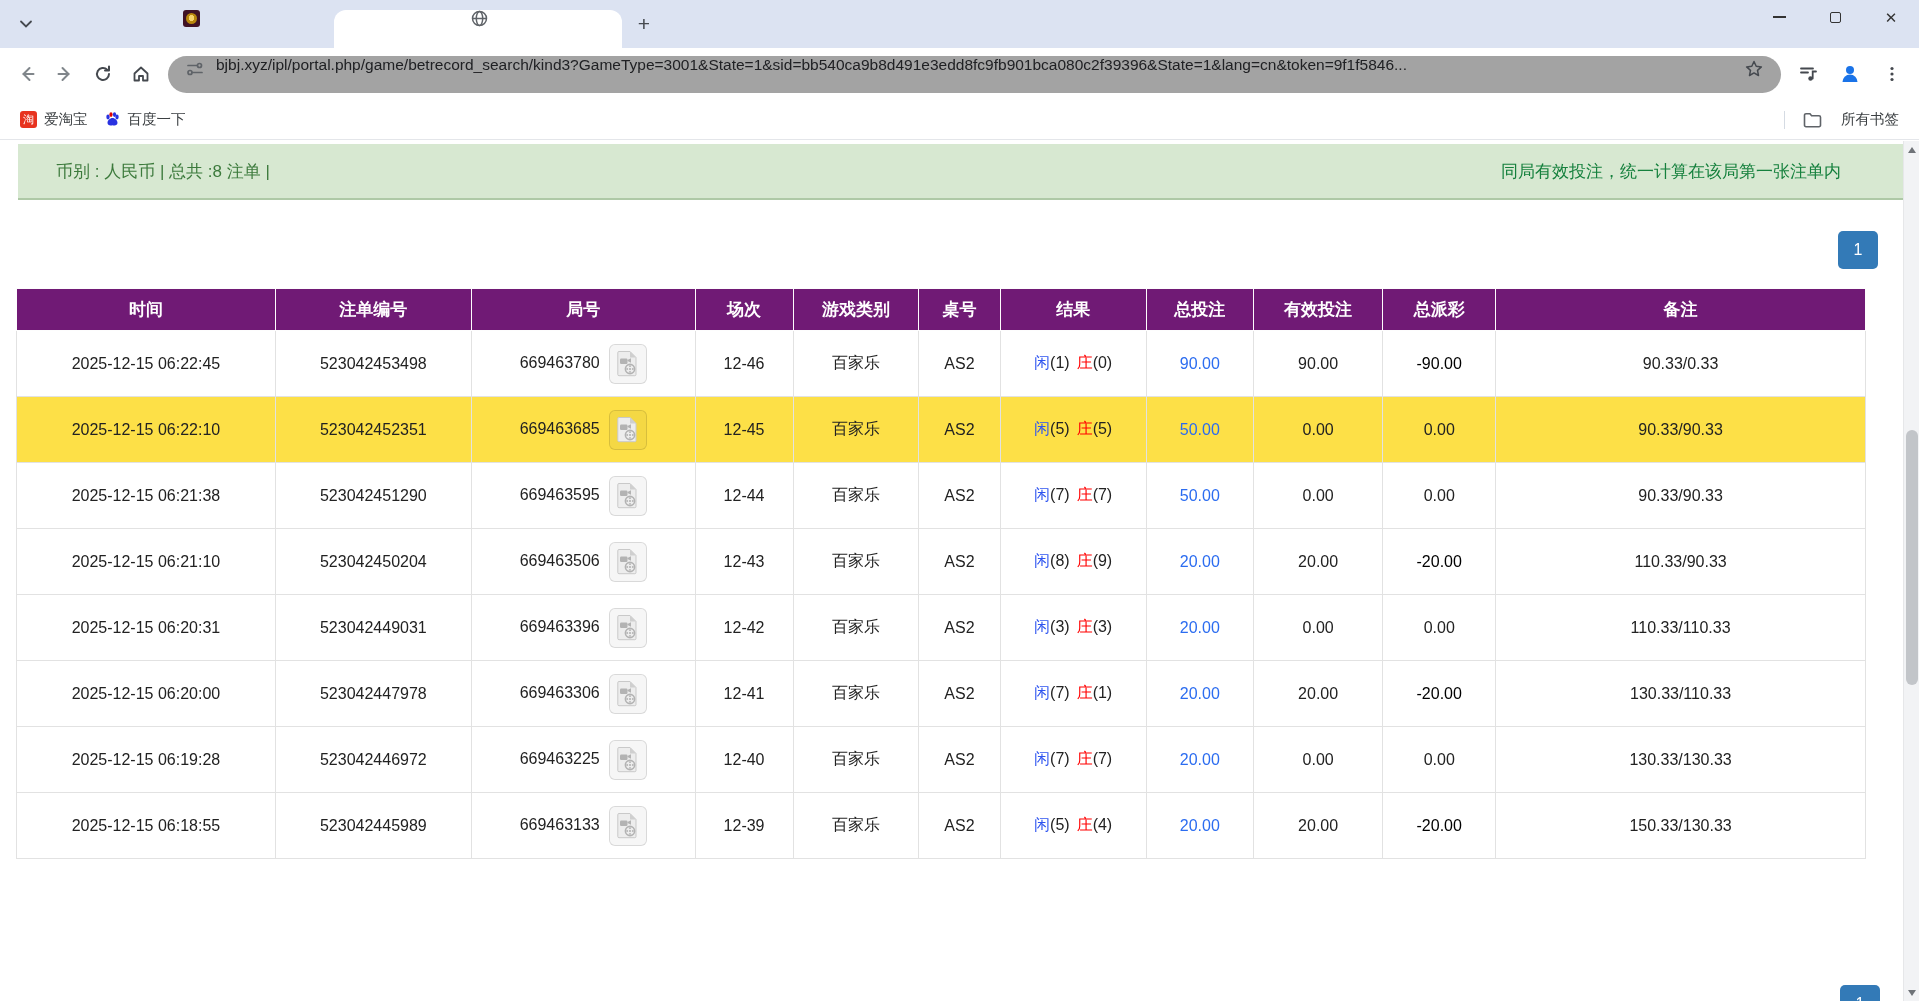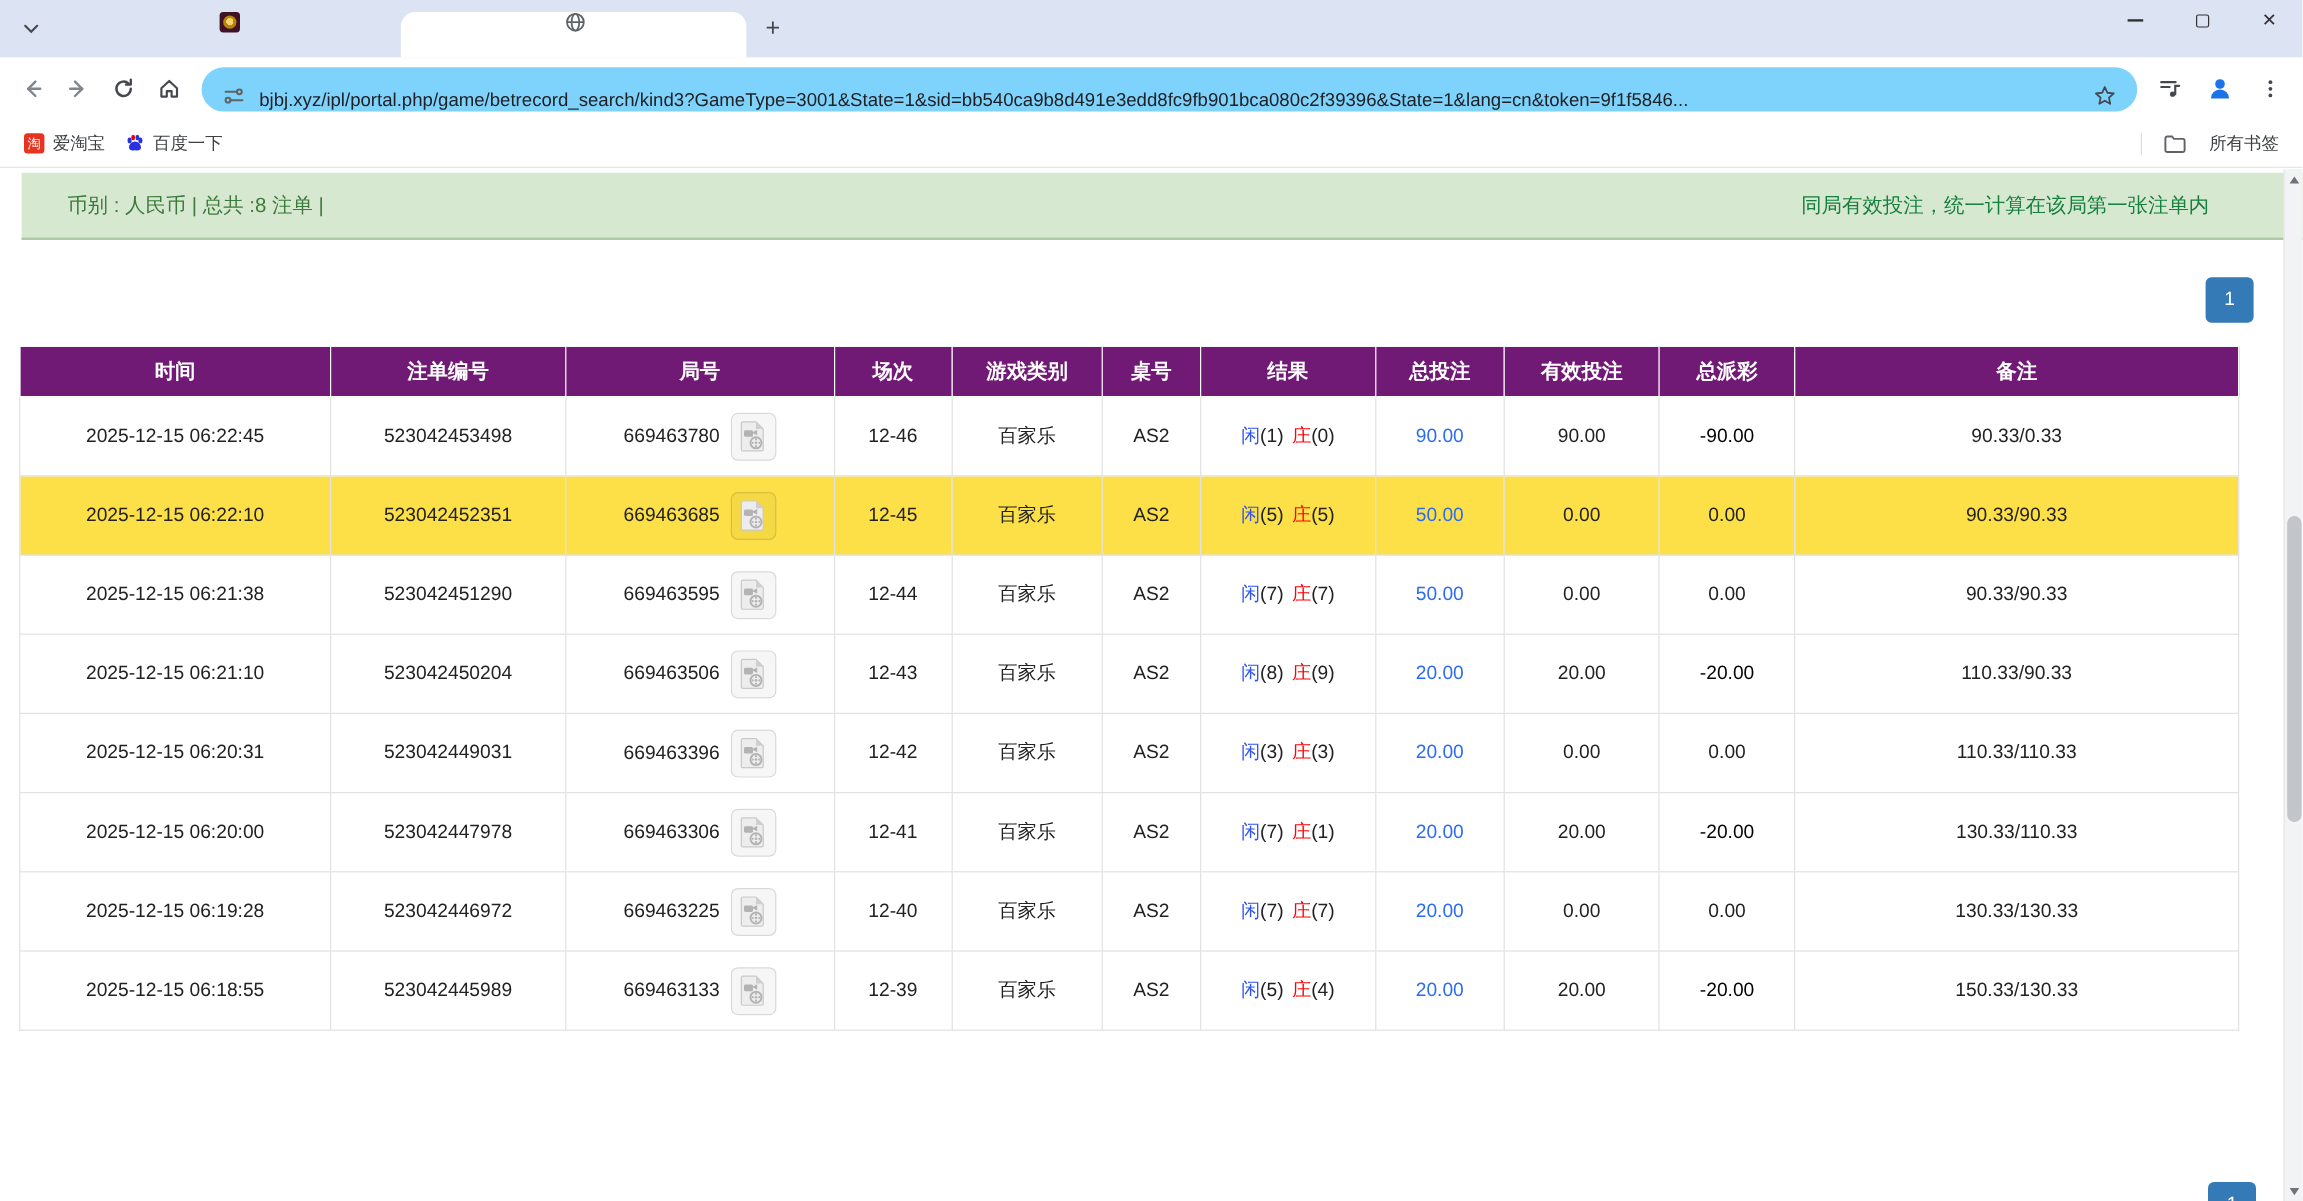--- a/index.html
+++ b/index.html
@@ -22,21 +22,21 @@
   .new-tab-btn { align-self:center; margin:0 0 0 8px; width:28px; height:28px; display:flex; align-items:center; justify-content:center; font-size:21px; color:#45494f; cursor:pointer; }
   .win-controls { position:absolute; right:0; top:0; height:34px; display:flex; }
   .win-btn { width:56px; height:34px; display:flex; align-items:center; justify-content:center; color:#333; cursor:pointer; }
   .ic-min { width:13px; height:1.6px; background:#333; display:inline-block; }
   .ic-max { width:11px; height:11px; border:1.6px solid #333; border-radius:2px; display:inline-block; }
   .ic-close { font-size:15px; line-height:1; }
 
   
   .toolbar { position:absolute; left:0; top:48px; width:100%; height:52px; background:#fff; display:flex; align-items:center; padding:0 8px; }
   .nav-ic { width:38px; height:38px; border-radius:50%; display:flex; align-items:center; justify-content:center; color:#5f6368; cursor:pointer; flex:0 0 auto; }
-  .omnibox { flex:1; height:37px; margin:14px 8px; background:#7dd3fc; border-radius:19px; display:flex; align-items:flex-end; padding:0 14px; overflow:hidden; }
+  .omnibox { flex:1; height:37px; margin:14px 8px; background:#a3a3a3; border-radius:19px; display:flex; align-items:flex-start; padding:0 14px; overflow:hidden; }
   .omni-ic { width:26px; height:26px; display:flex; align-items:center; justify-content:center; color:#5f6368; flex:0 0 auto; cursor:pointer; }
   .url-text { flex:1; margin-left:8px; font-size:15.5px; color:#202124; white-space:nowrap; overflow:hidden; }
   .star-btn { margin-left:8px; }
   .toolbar-right { display:flex; align-items:center; gap:4px; flex:0 0 auto; }
   .avatar-ic svg { display:block; }
 
   
   .bookmarks { position:absolute; left:0; top:100px; width:100%; height:40px; background:#fff; border-bottom:1px solid #e4e6ea; display:flex; align-items:center; padding:0 12px; }
   .bm-item { display:flex; align-items:center; gap:7px; padding:4px 8px; border-radius:6px; cursor:pointer; }
   .bm-label { font-size:14.5px; color:#3c4043; }

